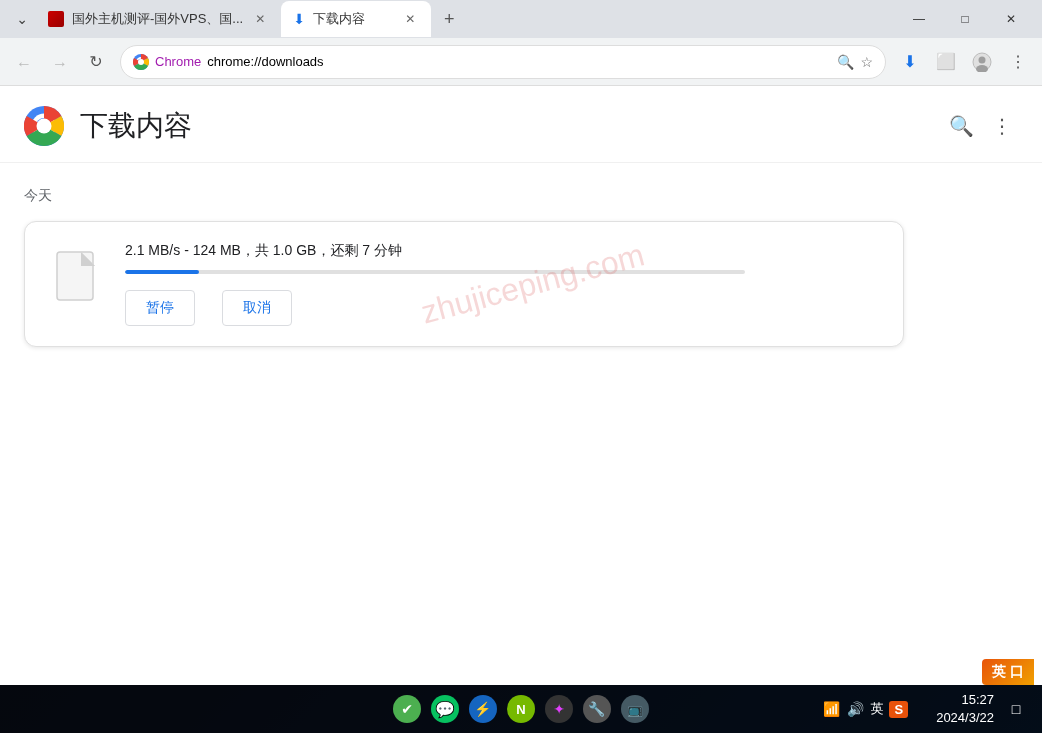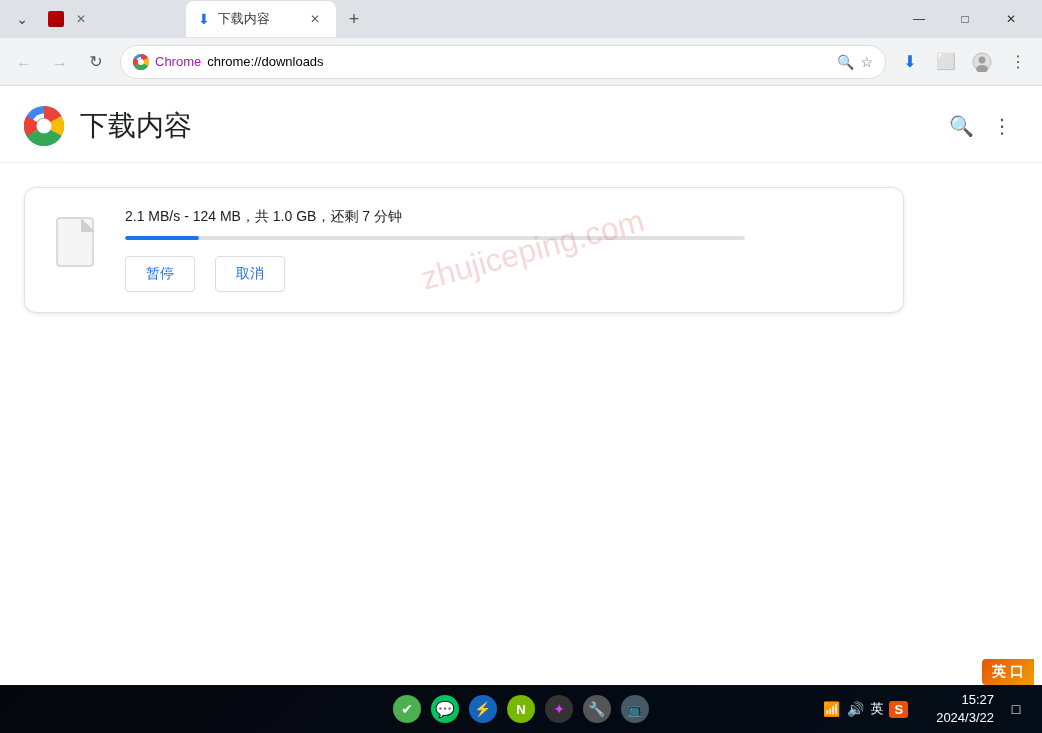--- a/index.html
+++ b/index.html
@@ -251,21 +251,21 @@
       overflow: hidden;
     }
     .progress-bar-fill {
       height: 100%;
       background: #1a73e8;
       border-radius: 2px;
     }
 
     .download-actions {
       display: flex;
-      gap: 20px;
+      gap: 27px;
     }
 
     .action-btn {
       padding: 8px 20px;
       border-radius: 4px;
       font-size: 14px;
       cursor: pointer;
       border: 1px solid #dadce0;
       background: #fff;
       color: #1a73e8;
@@ -412,20 +412,21 @@
 
 <div class="title-bar-top">
 
   <button class="nav-btn">⌄</button>
 
   <div class="tab-area">
 
     <div class="tab">
 
       <span style="width:16px;height:16px;background:linear-gradient(135deg,#c00,#900);border-radius:2px;flex-shrink:0;display:inline-block;"></span>
+      <span class="tab-title">国外主机测评-国外VPS、国...</span>
       <button class="tab-close">✕</button>
     </div>
 
     <div class="tab active">
       <span class="download-tab-icon">⬇</span>
       <span class="tab-title">下载内容</span>
       <button class="tab-close">✕</button>
     </div>
 
     <button class="tab-new">+</button>
@@ -494,20 +495,21 @@
       </svg>
       <span class="page-title-text">下载内容</span>
     </div>
     <div class="page-header-right">
       <button class="toolbar-icon-btn" style="font-size:20px;">🔍</button>
       <button class="toolbar-icon-btn" style="font-size:20px;">⋮</button>
     </div>
   </div>
 
   <div class="page-body">
+    <div class="section-label">今天</div>
 
     <div class="download-card">
 
       <div class="watermark">zhujiceping.com</div>
 
       <div class="file-icon-area">
         <svg class="file-icon" viewBox="0 0 44 52" width="44" height="52">
           <rect x="2" y="2" width="36" height="48" rx="3" fill="#f5f5f5" stroke="#d0d0d0" stroke-width="1.5"></rect>
           <path d="M26 2 L40 16 L26 16 Z" fill="#e0e0e0"></path>
           <path d="M26 2 L40 16 L26 16 L26 2" fill="#d0d0d0"></path>

